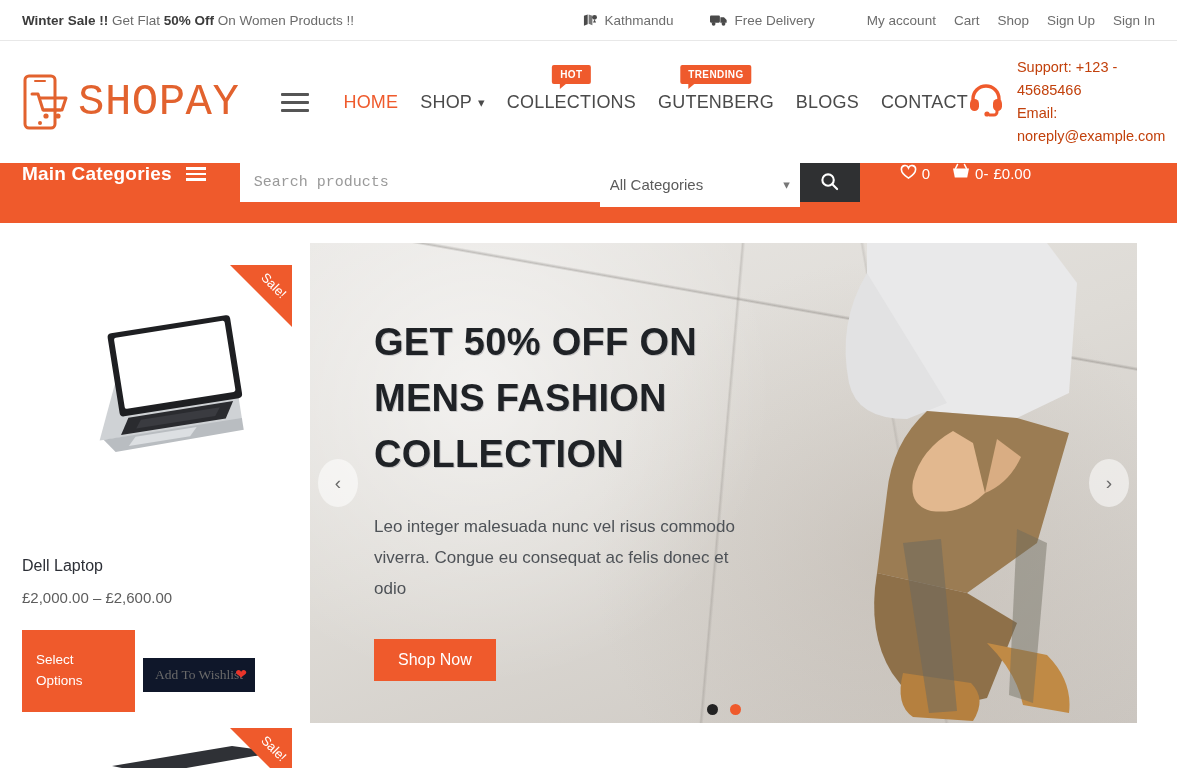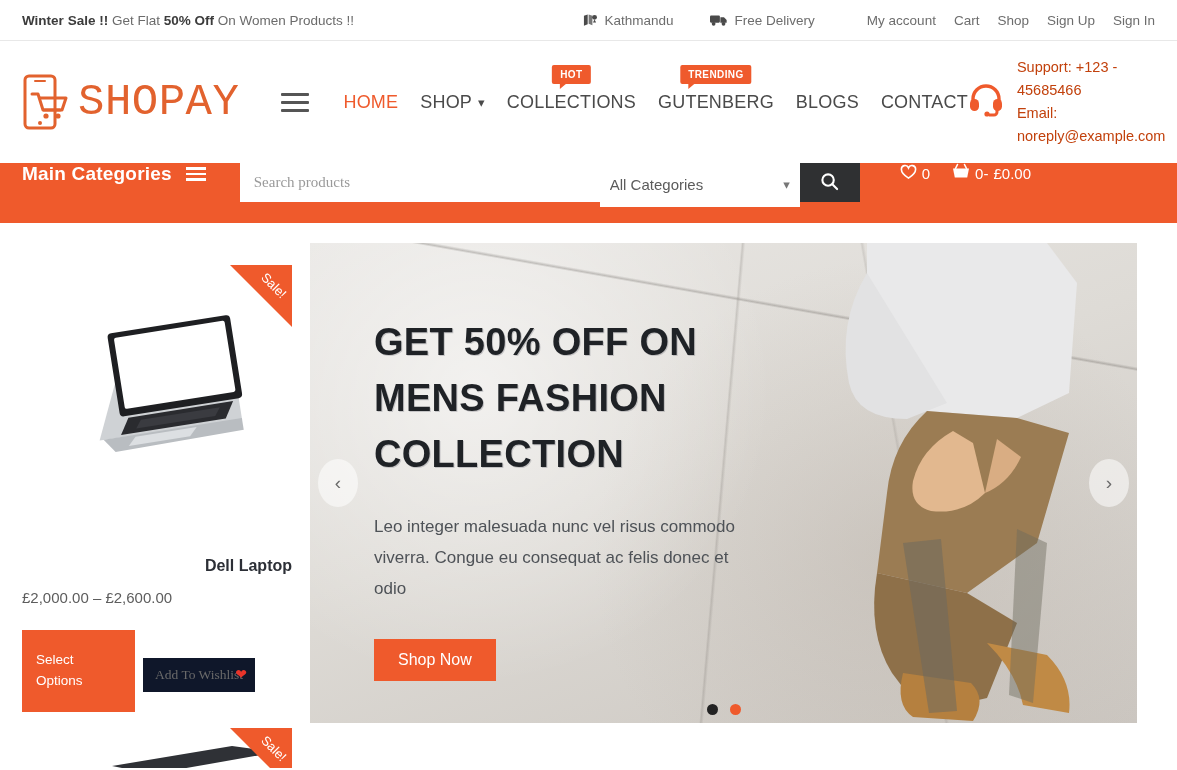--- a/index.html
+++ b/index.html
@@ -93,21 +93,21 @@
   }
   .maincat-burger { display: flex; flex-direction: column; gap: 3px; }
   .maincat-burger i { width: 20px; height: 2.5px; background: #fff; }
 
   .searchform {
     margin-left: 34px; display: flex; align-items: stretch; height: 39px;
   }
   .search-input {
     width: 360px; border: 0; background: #fff; outline: none;
     padding: 0 14px; font-size: 15px; color: #555;
-    font-family: Liberation Serif, serif;
+    font-family: Liberation Mono, monospace;
   }
   .search-input::placeholder { color: #9a9a9a; }
   .search-select-wrap {
     width: 200px; background: #fff; display: flex; align-items: center;
     position: relative; height: 45px; align-self: center; margin-top: 4px;
   }
   .search-select {
     appearance: none; -webkit-appearance: none;
     border: 0; background: transparent; outline: none;
     font-size: 15px; color: #5b5b5b; width: 100%;
@@ -140,21 +140,21 @@
   .ribbon {
     position: absolute; top: 0; right: 0; width: 0; height: 0;
     border-top: 62px solid #ef5a2c; border-left: 62px solid transparent;
     z-index: 3;
   }
   .ribbon-label {
     position: absolute; top: 13px; right: 3px; z-index: 4;
     color: #fff; font-size: 13px; transform: rotate(45deg);
     transform-origin: center; font-family: "Liberation Sans", sans-serif;
   }
-  .ptitle { font-size: 16px; font-weight: bold; color: #2c2f36; margin-top: 22px; text-align: right; }
+  .ptitle { font-size: 16px; font-weight: normal; color: #2c2f36; margin-top: 22px; }
   .pprice { font-size: 15px; color: #5d5d5d; margin-top: 14px; }
   .pactions { display: flex; align-items: flex-start; margin-top: 24px; }
   .btn-select {
     background: #ef5a2c; color: #fff; border: 0; cursor: pointer;
     width: 113px; padding: 20px 14px; font-size: 13.5px; line-height: 1.55;
     text-align: left; font-family: "Liberation Sans", sans-serif;
   }
   .btn-wish {
     background: #0f172a; color: #6a6a6a; border: 0; cursor: pointer;
     margin-left: 8px; margin-top: 28px; padding: 9px 12px; font-size: 13.5px;

